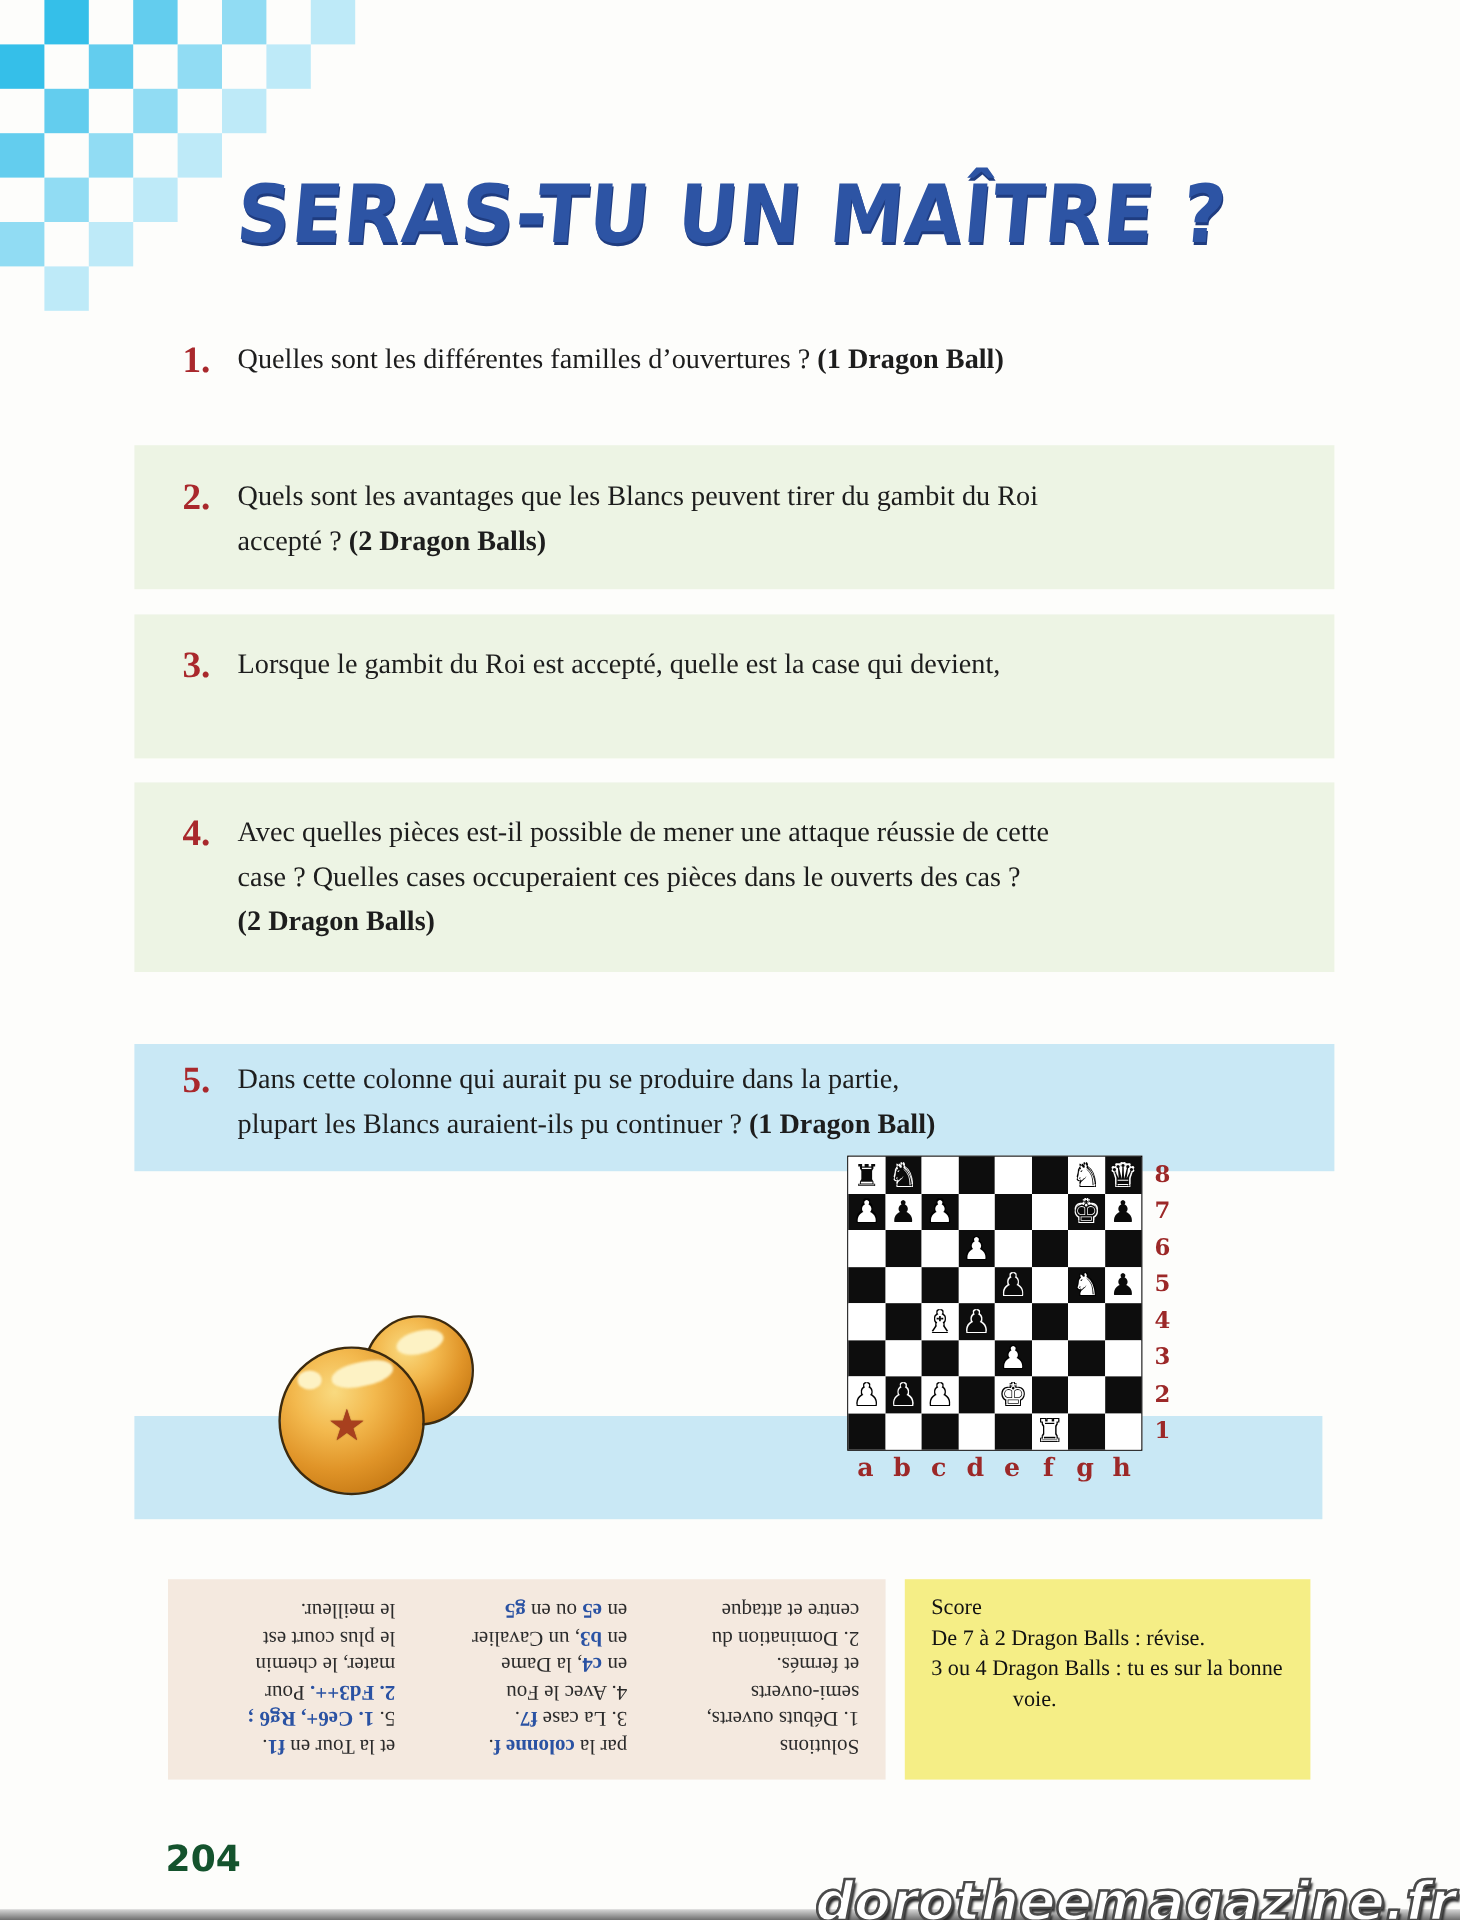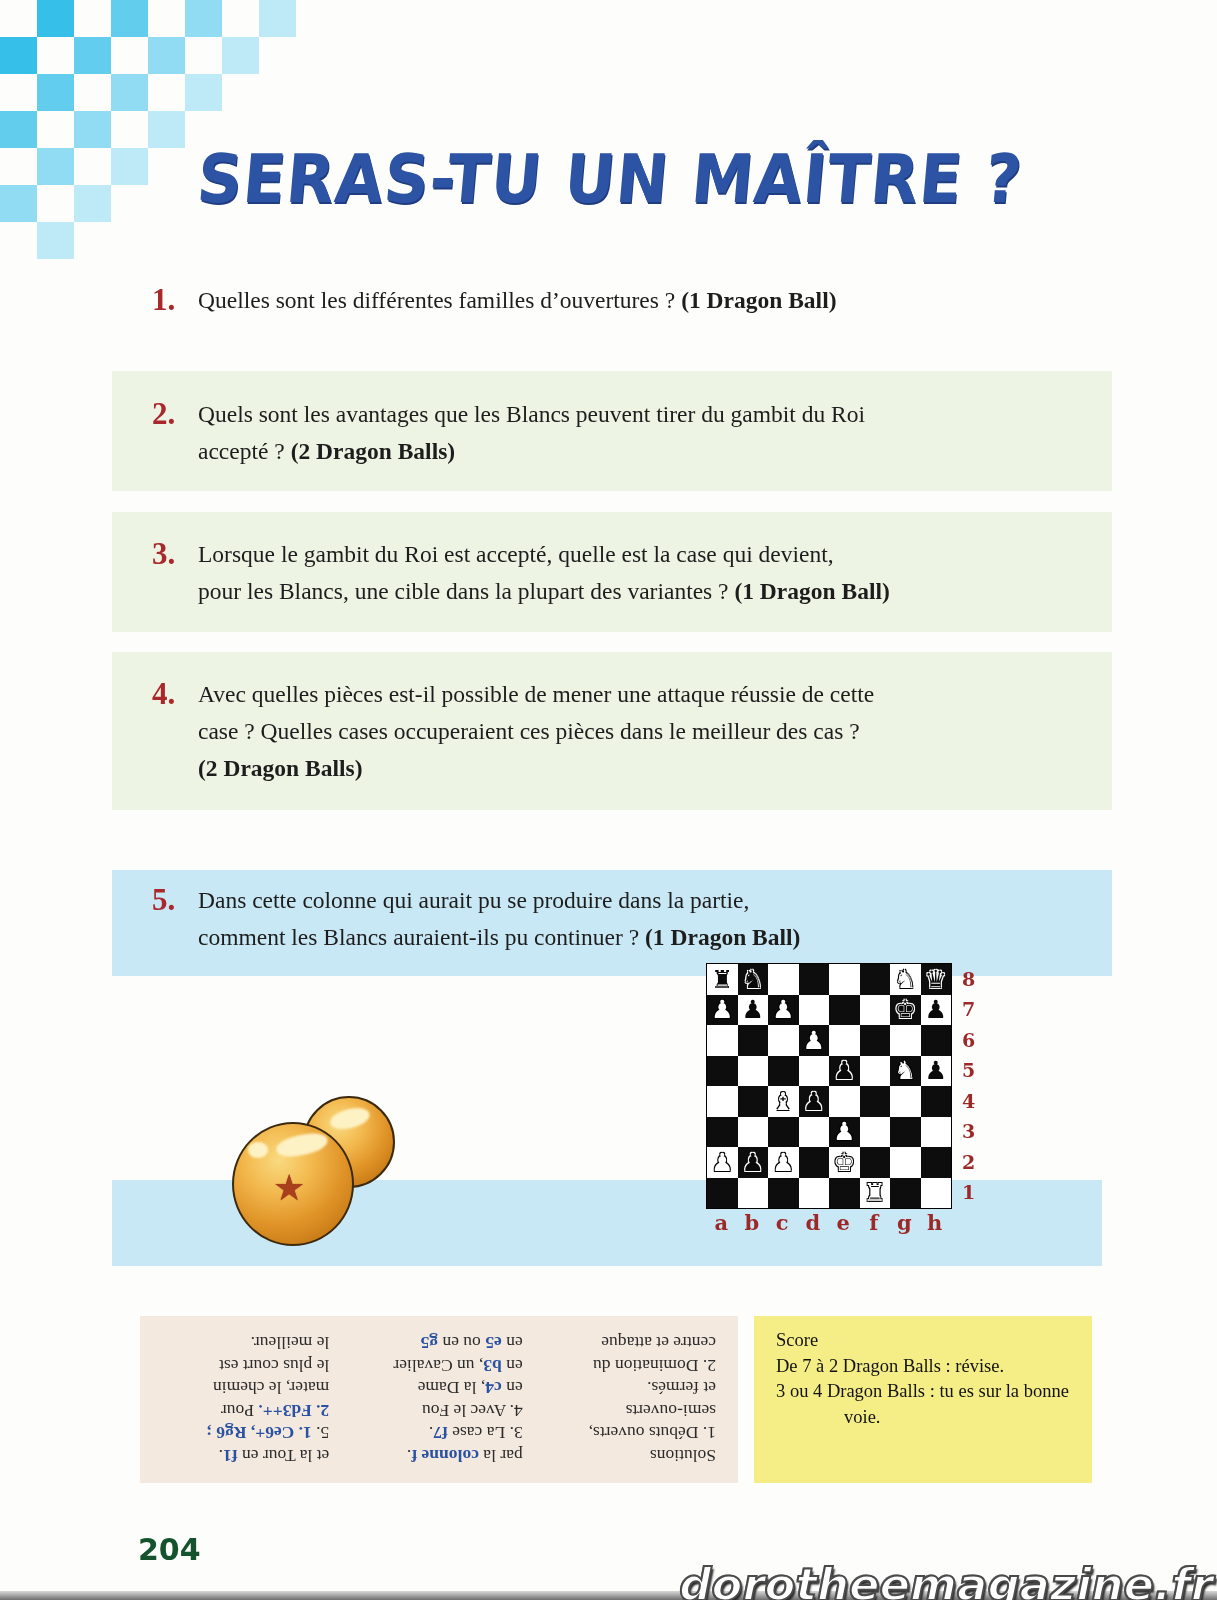--- a/index.html
+++ b/index.html
@@ -130,36 +130,35 @@
     <div class="q-num">2.</div>
     <div class="q-text">
       <div><span>Quels sont les avantages que les Blancs peuvent tirer du gambit du Roi</span></div>
       <div><span>accepté ? </span><span class="b">(2 Dragon Balls)</span></div>
     </div>
   </div>
 <div class="question" style="top:536px;">
     <div class="q-num">3.</div>
     <div class="q-text">
       <div><span>Lorsque le gambit du Roi est accepté, quelle est la case qui devient,</span></div>
-      <div><span>pour les Blancs, une cible dans la plupart des variantes ? </span><span class="b">(1 Dragon Ball)</span></div>
     </div>
   </div>
 <div class="question" style="top:676px;">
     <div class="q-num">4.</div>
     <div class="q-text">
       <div><span>Avec quelles pièces est-il possible de mener une attaque réussie de cette</span></div>
-      <div><span>case ? Quelles cases occuperaient ces pièces dans le meilleur des cas ?</span></div>
+      <div><span>case ? Quelles cases occuperaient ces pièces dans le ouverts des cas ?</span></div>
       <div><span class="b">(2 Dragon Balls)</span></div>
     </div>
   </div>
 <div class="question" style="top:882px;">
     <div class="q-num">5.</div>
     <div class="q-text">
       <div><span>Dans cette colonne qui aurait pu se produire dans la partie,</span></div>
-      <div><span>comment les Blancs auraient-ils pu continuer ? </span><span class="b">(1 Dragon Ball)</span></div>
+      <div><span>plupart les Blancs auraient-ils pu continuer ? </span><span class="b">(1 Dragon Ball)</span></div>
     </div>
   </div>
 
 <div id="chessboard">
     <div class="sq light">
       <span class="piece b">♜</span>
     </div>
     <div class="sq dark">
       <span class="piece b">♞</span>
     </div>

